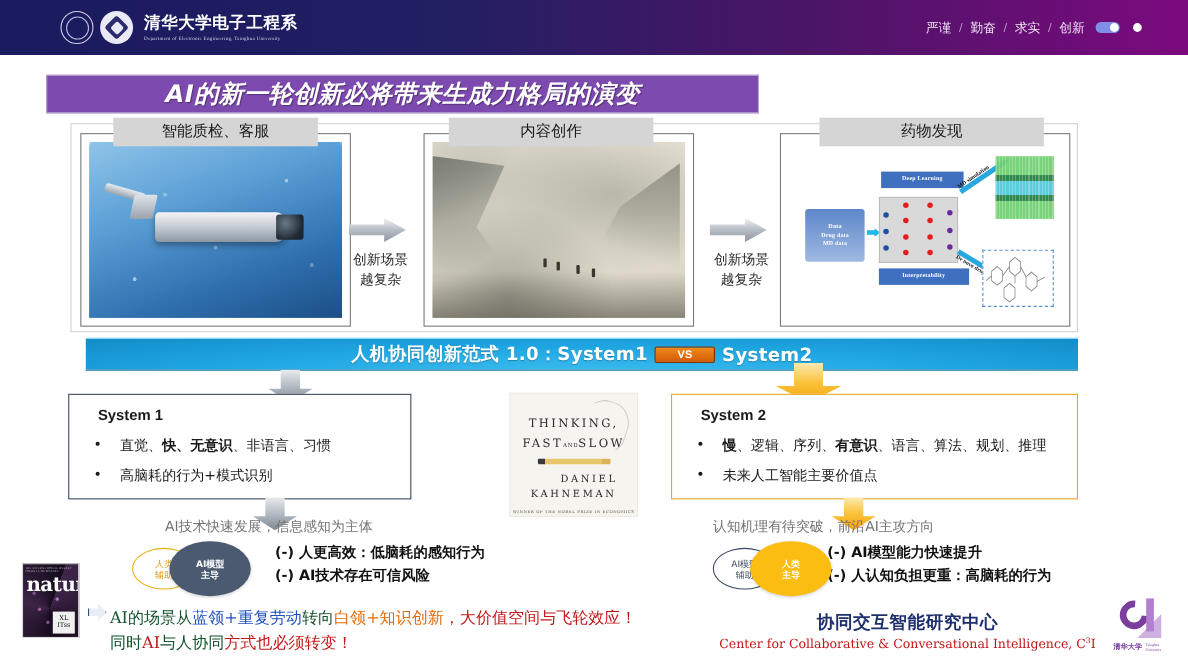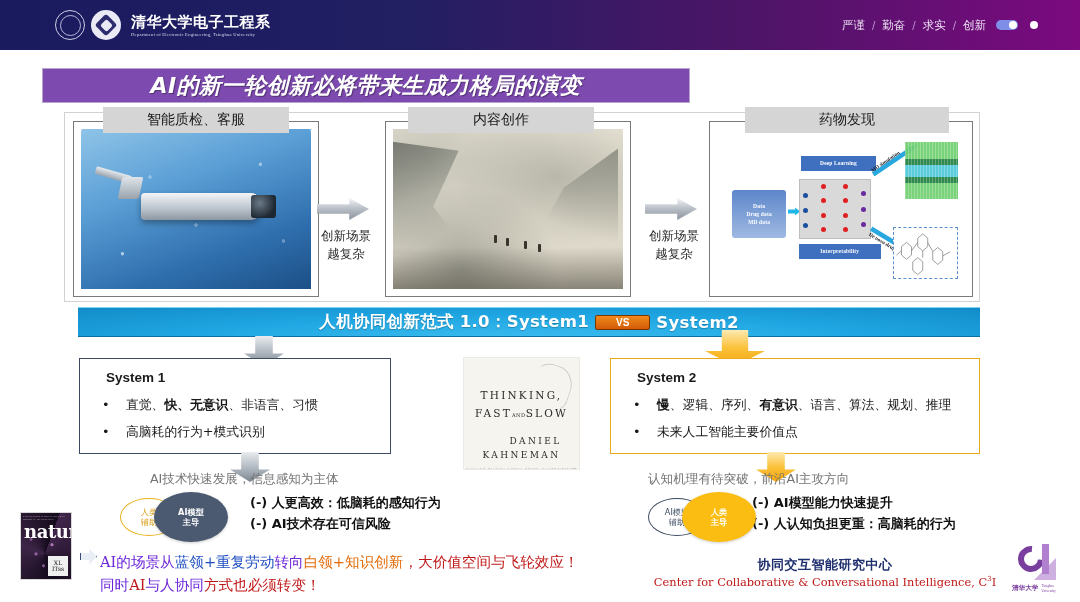--- a/index.html
+++ b/index.html
@@ -20,21 +20,21 @@
   .header-logo { position:absolute; left:55px; top:8px; height:34px; display:flex; align-items:center; gap:6px; }
   .seal { width:30px; height:30px; border-radius:50%; border:1.4px solid #cfd0e8; position:relative; flex:0 0 auto;}
   .seal:after{ content:""; position:absolute; inset:3.5px; border-radius:50%; border:1px solid #b9bbdd;}
   .seal2 { width:30px; height:30px; border-radius:50%; background:#e9eaf6; position:relative; flex:0 0 auto; }
   .seal2:after{ content:""; position:absolute; left:7px; top:7px; width:16px; height:16px; background:#2b2b6e;
     transform:rotate(45deg); border-radius:3px;}
   .seal2:before{ content:""; position:absolute; left:10.5px; top:10.5px; width:9px; height:9px; background:#e9eaf6;
     transform:rotate(45deg); border-radius:2px; z-index:2;}
   .logo-text { display:flex; flex-direction:column; justify-content:center; margin-left:4px;}
   .logo-cn { color:#fff; font-size:15px; font-weight:bold; letter-spacing:0.5px; line-height:17px;
-             font-family:Liberation Sans, sans-serif;}
+             font-family:Liberation Mono, monospace;}
   .logo-en { color:#d9dbee; font-size:4.6px; letter-spacing:0.25px; line-height:7px; margin-top:1px;
              font-family:"Liberation Serif", serif;}
   .motto { position:absolute; right:42px; top:0; height:50px; display:flex; align-items:center; gap:7px;
            color:#efe2f5; font-size:11.5px; font-family:"DejaVu Sans","Liberation Sans",sans-serif;}
   .motto .sl { color:#c59bd3; font-size:10px; }
   .toggle { width:22px; height:10px; border-radius:6px; background:#7f8fe8; position:relative; margin-left:3px;}
   .toggle:after{content:"";position:absolute;right:1px;top:1px;width:8px;height:8px;border-radius:50%;background:#fff;}
   .dot-w { width:8px; height:8px; border-radius:50%; background:#fff; margin-left:5px;}
 
   
@@ -167,42 +167,42 @@
     border-top:1px solid #7fd4f5; border-bottom:1px solid #0b6fa2;
     display:flex; align-items:center; justify-content:center; gap:6px;
   }
   .blue-banner .bt{ color:#fff; font-size:16.5px; font-weight:bold; letter-spacing:.3px;
     font-family:"DejaVu Sans","Liberation Sans",sans-serif; text-shadow:0 1px 1px rgba(0,0,0,.25);}
   .vs-badge{ background:linear-gradient(180deg,#f08a1c,#d25a07); color:#fff; font-size:10px;
     font-weight:bold; padding:1px 20px; border:1px solid #7a3402; border-radius:2px; line-height:11px;}
 
   
   .sysbox{ position:absolute; top:358px; height:96px; background:#fff; }
-  .sys1{ left:79px; width:312px; border:1.4px solid #3b4a60; }
+  .sys1{ left:62px; width:312px; border:1.4px solid #3b4a60; }
   .sys2{ left:610px; width:370px; border:1.4px solid #e8a91c; }
   .sys-title{ position:absolute; left:26px; top:11px; font-size:13.5px; font-weight:bold; color:#1a1a1a;
               font-family:"Liberation Sans",sans-serif; }
   .sys-bul{ position:absolute; left:22px; font-size:12.8px; color:#1a1a1a; display:flex; gap:18px;
             font-family:"DejaVu Sans","Liberation Sans",sans-serif;}
   .sys-bul .bd{ width:6px; }
   .b1{ top:38px; } .b2{ top:65px; }
   .sysbox .bold{ font-weight:bold; }
 
   .down-arrow{ position:absolute; width:40px; height:30px; }
   .da-gray{ background: linear-gradient(180deg,#e9ebee 0%, #aeb6bf 55%, #7e8690 100%);
             clip-path: polygon(28% 0, 72% 0, 72% 58%, 100% 58%, 50% 100%, 0 58%, 28% 58%); }
   .da-yellow{ background: linear-gradient(180deg,#fde9b0 0%, #fbc23a 50%, #f3a50d 100%);
             clip-path: polygon(28% 0, 72% 0, 72% 58%, 100% 58%, 50% 100%, 0 58%, 28% 58%); }
 
   
   .book{ position:absolute; left:463px; top:357px; width:117px; height:113px;
          background:#f6f4ef; border:1px solid #eceae4;
          display:flex; flex-direction:column; align-items:center; justify-content:flex-start;
          font-family:"DejaVu Serif","Liberation Serif",serif; color:#2b2b2b; overflow:hidden; }
-  .bk1{ font-size:10.5px; letter-spacing:2.2px; margin-top:31px; }
+  .bk1{ font-size:10.5px; letter-spacing:2.2px; margin-top:21px; }
   .bk2{ font-size:10.5px; letter-spacing:2.2px; margin-top:6px; }
   .bk2 em{ font-size:5px; letter-spacing:.6px; font-style:normal; }
   .bk-pencil{ width:66px; height:5px; margin-top:8px;
       background:linear-gradient(90deg,#3a3a3a 0 6px,#e8c66a 6px 58px,#d9b25a 58px 100%); border-radius:1px;}
   .bk3{ font-size:9px; letter-spacing:2.4px; margin-top:9px;margin-left:28px; }
   .bk4{ font-size:9px; letter-spacing:2.4px; margin-top:4px; }
   .bk5{ font-size:3.6px; letter-spacing:.5px; margin-top:8px; color:#555; }
   .bk-swirl{ position:absolute; right:8px; top:6px; width:42px; height:46px;
      border:1px solid #cfcdc6; border-radius:50% 50% 40% 60%; border-left-color:transparent;
      border-bottom-color:transparent; transform:rotate(18deg); }
@@ -251,27 +251,27 @@
   .nature-badge{ position:absolute; right:3px; bottom:3px; width:20px; height:20px; background:#f0f0f0;
                  display:flex; align-items:center; justify-content:center; flex-direction:column;}
   .nature-badge span{ font-size:6px; color:#111; line-height:6px; font-family:"DejaVu Serif",serif;}
 
   
   .concl-arrow{ position:absolute; left:80px; top:548px; width:17px; height:17px;
      background:#e8edf6; border:1.2px solid #3a4f77;
      clip-path: polygon(0 30%, 55% 30%, 55% 5%, 100% 50%, 55% 95%, 55% 70%, 0 70%); }
   .concl{ position:absolute; left:100px; top:550px; font-size:14.6px; line-height:23px;
           font-family:"DejaVu Serif","Liberation Serif",serif; color:#c01818; white-space:nowrap;}
-  .concl .k{ color:#6d28d9; }
+  .concl .k{ color:#14532d; }
   .concl .blue{ color:#1f4fc0; }
   .concl .org{ color:#e36c0a; }
 
   
   .c3i{ position:absolute; left:630px; top:556px; width:390px; text-align:center; }
-  .c3i-cn{ font-size:13px; font-weight:bold; color:#1f2f6e;
+  .c3i-cn{ font-size:16px; font-weight:bold; color:#1f2f6e;
            font-family:"DejaVu Sans","Liberation Sans",sans-serif; letter-spacing:.5px;}
   .c3i-en{ font-size:11.4px; color:#c01818; margin-top:1px;
            font-family:"DejaVu Serif","Liberation Serif",serif; }
   .c3i-en sup{ font-size:7px; }
   .tslogo{ position:absolute; right:10px; top:544px; width:58px; height:54px; }
   .tslogo .mark{ position:absolute; left:6px; top:0; width:46px; height:38px; }
   .tslogo .mark .c{ position:absolute; left:0; top:2px; width:26px; height:26px; border-radius:50%;
       border:6px solid #7a3f9e; border-right-color:transparent; transform:rotate(-40deg);}
   .tslogo .mark .i{ position:absolute; left:24px; top:0; width:7px; height:30px; background:#b07fcf;}
   .tslogo .mark .t{ position:absolute; left:16px; top:14px; width:22px; height:22px;

